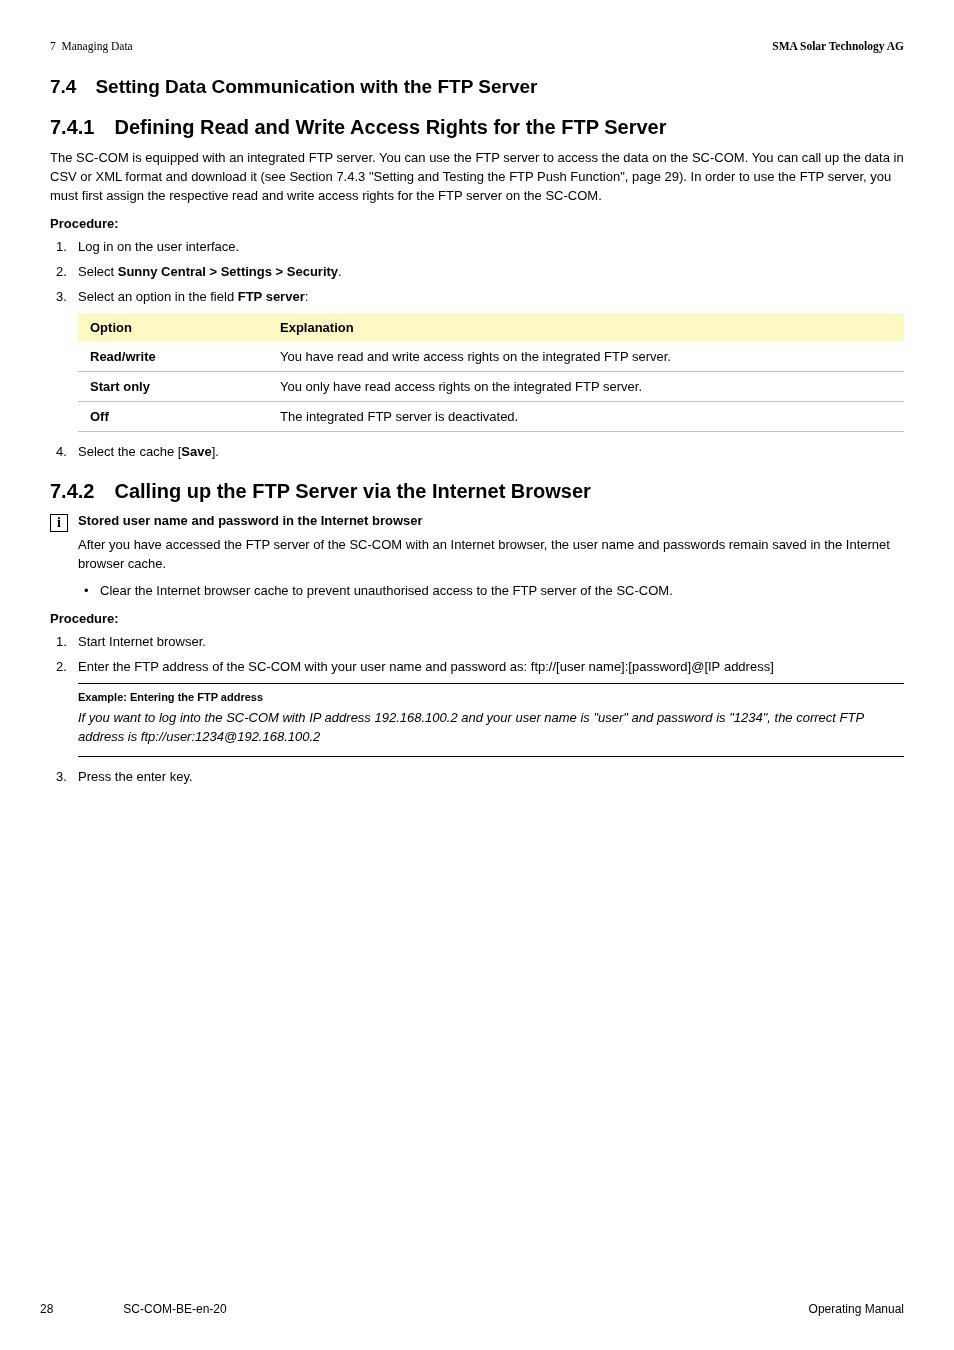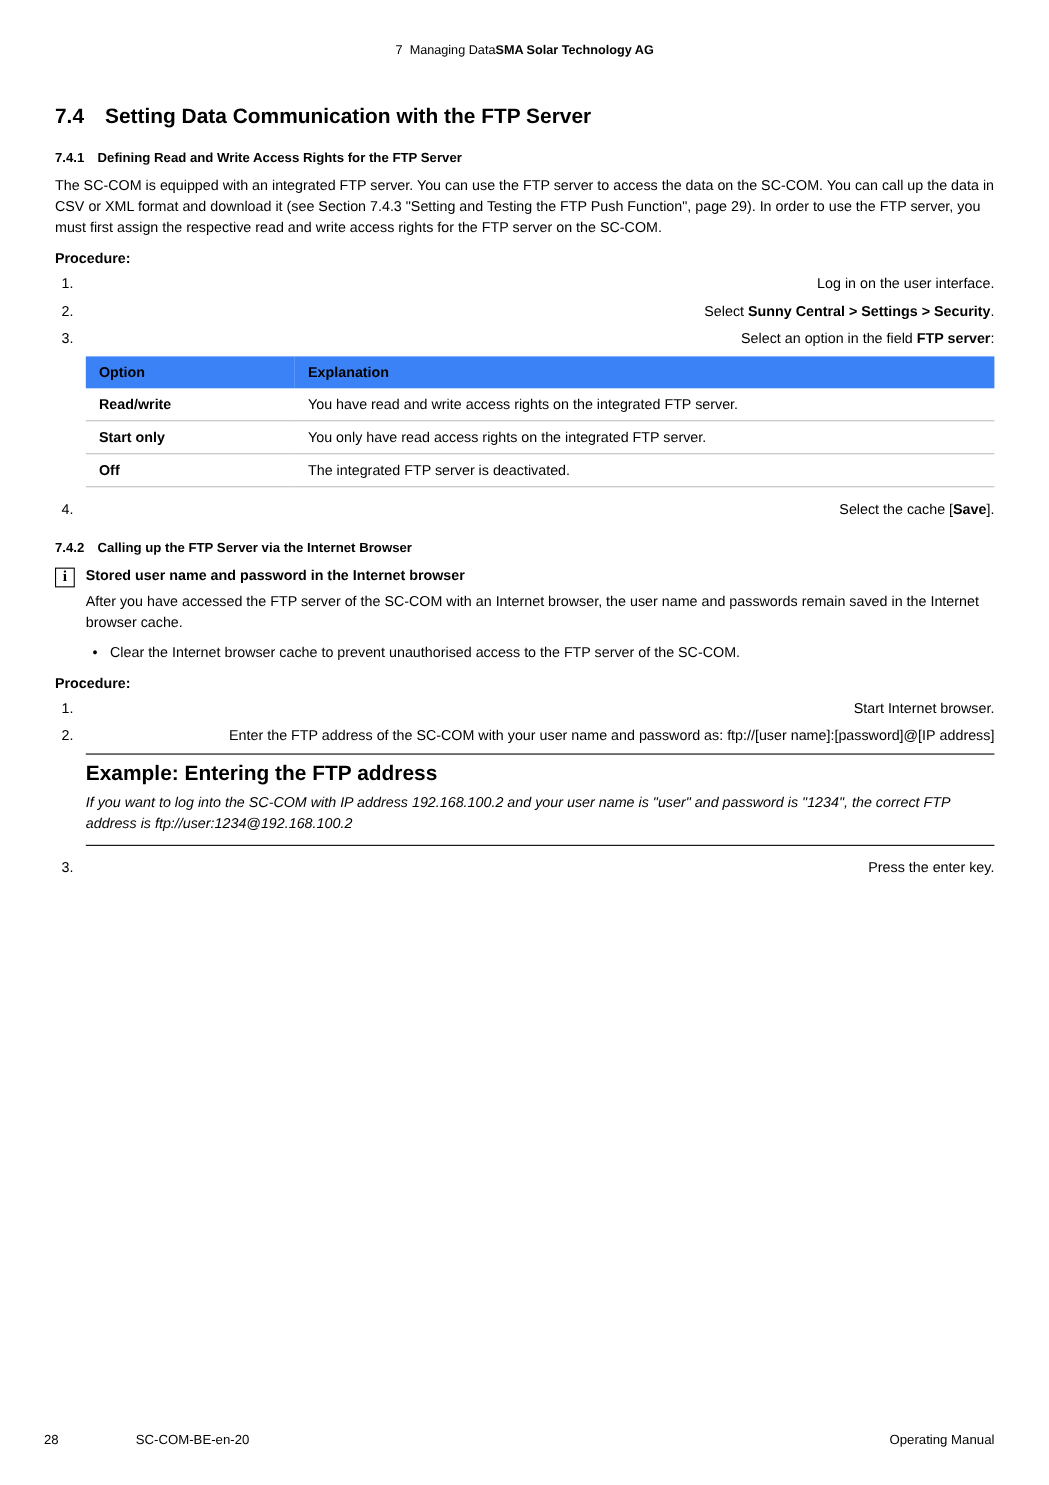--- a/index.html
+++ b/index.html
@@ -10,33 +10,34 @@
       color: #000;
       background: #fff;
     }
     .page {
       padding: 40px 50px 30px 50px;
       height: 100%;
       position: relative;
     }
     .header {
       display: flex;
-      justify-content: center;
+      justify-content: space-between;
       font-size: 11.5px;
       color: #000;
-      margin-bottom: 44px;
+      margin-bottom: 24px;
+      font-family: Liberation Serif, serif;
     }
     .header .right { font-weight: bold; }
     h2 {
       font-size: 19px;
       font-weight: bold;
       margin-bottom: 18px;
     }
     h3 {
-      font-size: 12px;
+      font-size: 20px;
       font-weight: bold;
       margin-bottom: 10px;
     }
     .subheads-gap { margin-top: 18px; }
     p {
       font-size: 13px;
       line-height: 1.45;
       margin-bottom: 10px;
     }
     .proc-label {
@@ -44,21 +45,20 @@
       font-weight: bold;
       margin-top: 4px;
       margin-bottom: 6px;
     }
     ol {
       list-style: none;
       counter-reset: item;
       padding-left: 20px;
       font-size: 13px;
       line-height: 1.55;
-      text-align: right;
     }
     ol > li {
       counter-increment: item;
       position: relative;
       margin-bottom: 5px;
       padding-left: 8px;
     }
     ol > li::before {
       content: counter(item) ".";
       position: absolute;
@@ -67,21 +67,21 @@
     }
     .bold { font-weight: bold; }
     table {
       border-collapse: collapse;
       width: calc(100% - 28px);
       margin-left: 28px;
       margin-top: 6px;
       margin-bottom: 10px;
       font-size: 13px;
     }
-    thead tr { background: #3b82f6; }
+    thead tr { background: #fef9c3; }
     th {
       text-align: left;
       font-weight: bold;
       padding: 7px 12px;
     }
     td {
       padding: 7px 12px;
       border-bottom: 1px solid #bfbfbf;
     }
     td.opt { font-weight: bold; width: 190px; }
@@ -130,21 +130,21 @@
       position: absolute;
       left: -10px;
     }
     .example-block {
       margin: 6px 0 10px 28px;
       border-top: 1px solid #000;
       border-bottom: 1px solid #000;
       padding: 7px 0 9px 0;
     }
     .example-title {
-      font-size: 19px;
+      font-size: 11px;
       font-weight: bold;
       margin-bottom: 6px;
     }
     .example-body {
       font-size: 13px;
       line-height: 1.45;
       font-style: italic;
     }
     .footer {
       position: absolute;

